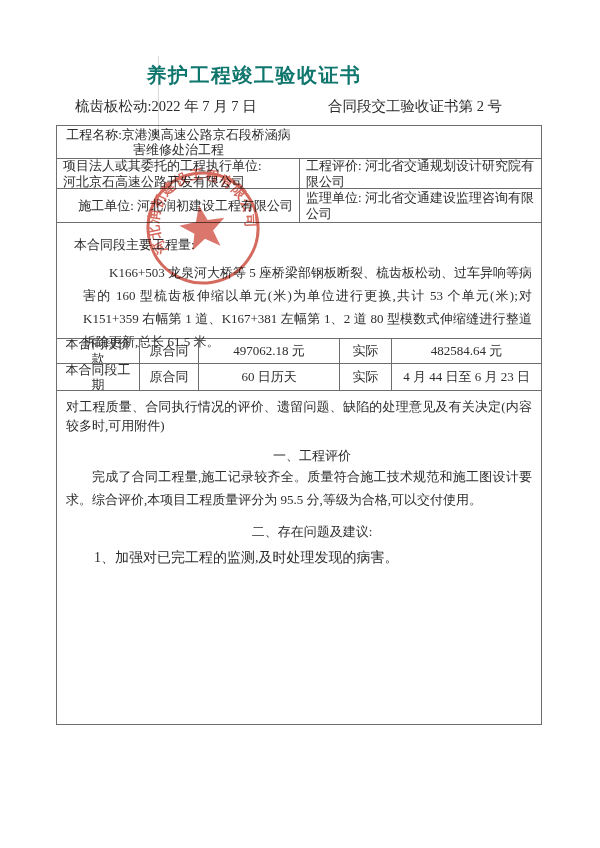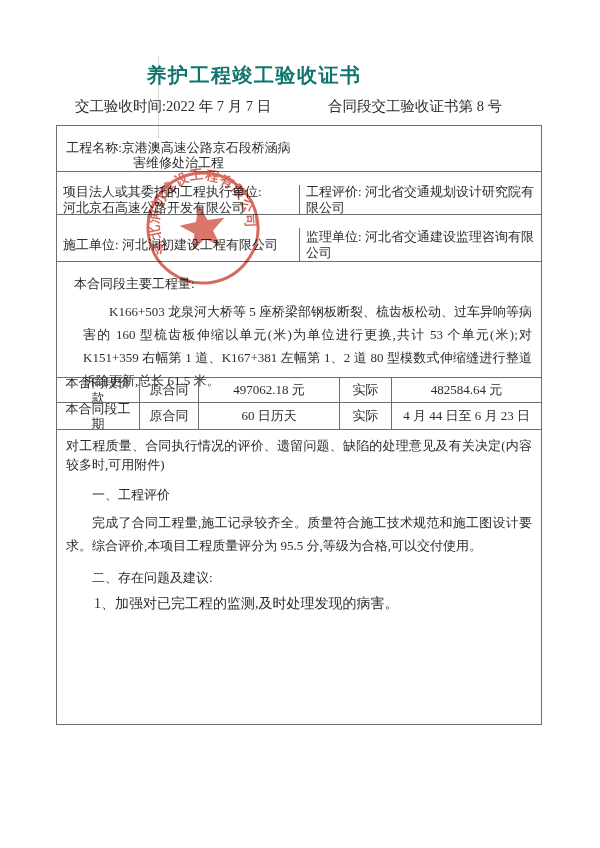--- a/index.html
+++ b/index.html
@@ -26,68 +26,68 @@
   }
   .header-time{position:absolute;left:0;top:0;white-space:nowrap;}
   .header-certno{position:absolute;left:253px;top:0;white-space:nowrap;}
   .doc-table{
     position:absolute;left:56px;top:125px;width:486px;height:600px;
     border:1.4px solid #6e6e6e;box-sizing:border-box;
     font-size:13px;line-height:15.5px;
   }
   .trow{display:grid;box-sizing:border-box;border-bottom:1px solid #6e6e6e;}
   .trow:last-child{border-bottom:none;}
-  .r1,.r2,.r3{grid-template-columns:243px 1fr;margin-top:13px;}
+  .r1,.r2,.r3{grid-template-columns:243px 1fr;}
   .r1{height:33px;}
   .r2{height:30px;}
   .r3{height:34px;}
   .r4{height:116px;display:block;}
   .r5,.r6{grid-template-columns:83px 59px 141px 52px 1fr;}
   .r5{height:25px;}
   .r6{height:27px;}
   .r7{height:333px;display:block;}
   .cell{
     box-sizing:border-box;border-right:1px solid #6e6e6e;
     display:flex;align-items:center;justify-content:center;
     padding:1px 6px;text-align:center;overflow:hidden;
   }
   .cell:last-child{border-right:none;}
-  .cell.left{justify-content:flex-start;text-align:left;}
+  .cell.left{justify-content:flex-end;text-align:left;}
   .stack{width:100%;}
   .para-cell{padding:5px 9px 4px 9px;box-sizing:border-box;}
   .para-heading{font-size:13px;line-height:17px;margin:8px;}
   .para-body{
     font-size:13px;line-height:23px;margin:2px 0 0 17px;
     text-indent:2em;text-align:justify;
   }
   .eval-cell{padding:6px 9px;box-sizing:border-box;}
   .eval-heading{font-size:13px;line-height:19px;margin:0;text-align:justify;}
-  .eval-sec-title{font-size:13px;line-height:18px;margin:12px 0 0 0;text-indent:2em;}
-  .eval-body{font-size:13px;line-height:23px;margin:7px 0 0 0;text-indent:2em;text-align:justify;}
+  .eval-sec-title{font-size:13px;line-height:18px;margin:12px 0 0 0;text-indent:2em;text-align:center;}
+  .eval-body{font-size:13px;line-height:23px;margin:0 0 0 0;text-indent:2em;text-align:justify;}
   .eval-item{font-size:14px;line-height:18px;margin:8px 0 0 0;text-indent:2em;}
   .stamp{
     position:absolute;left:143px;top:168px;width:120px;height:120px;
     transform:rotate(-10deg);
     opacity:.82;
     mix-blend-mode:multiply;
     pointer-events:none;
   }
 </style>
 </head>
 <body>
 
 <div class="page">
 
   <div class="scan-artifact"></div>
 
   <h1 class="doc-title">养护工程竣工验收证书</h1>
 
   <div class="header-line">
-    <span class="header-time"><span>交工验收时间:</span><span>2022 年 7 月 7 日</span></span>
-    <span class="header-certno">合同段交工验收证书第 8 号</span>
+    <span class="header-time"><span>梳齿板松动:</span><span>2022 年 7 月 7 日</span></span>
+    <span class="header-certno">合同段交工验收证书第 2 号</span>
   </div>
 
   <div class="doc-table">
 
     <div class="trow r1">
       <div class="cell">
         <span><span>工程名称:</span><span>京港澳高速公路京石段桥涵病害维修处治工程</span></span>
       </div>
     </div>
 

